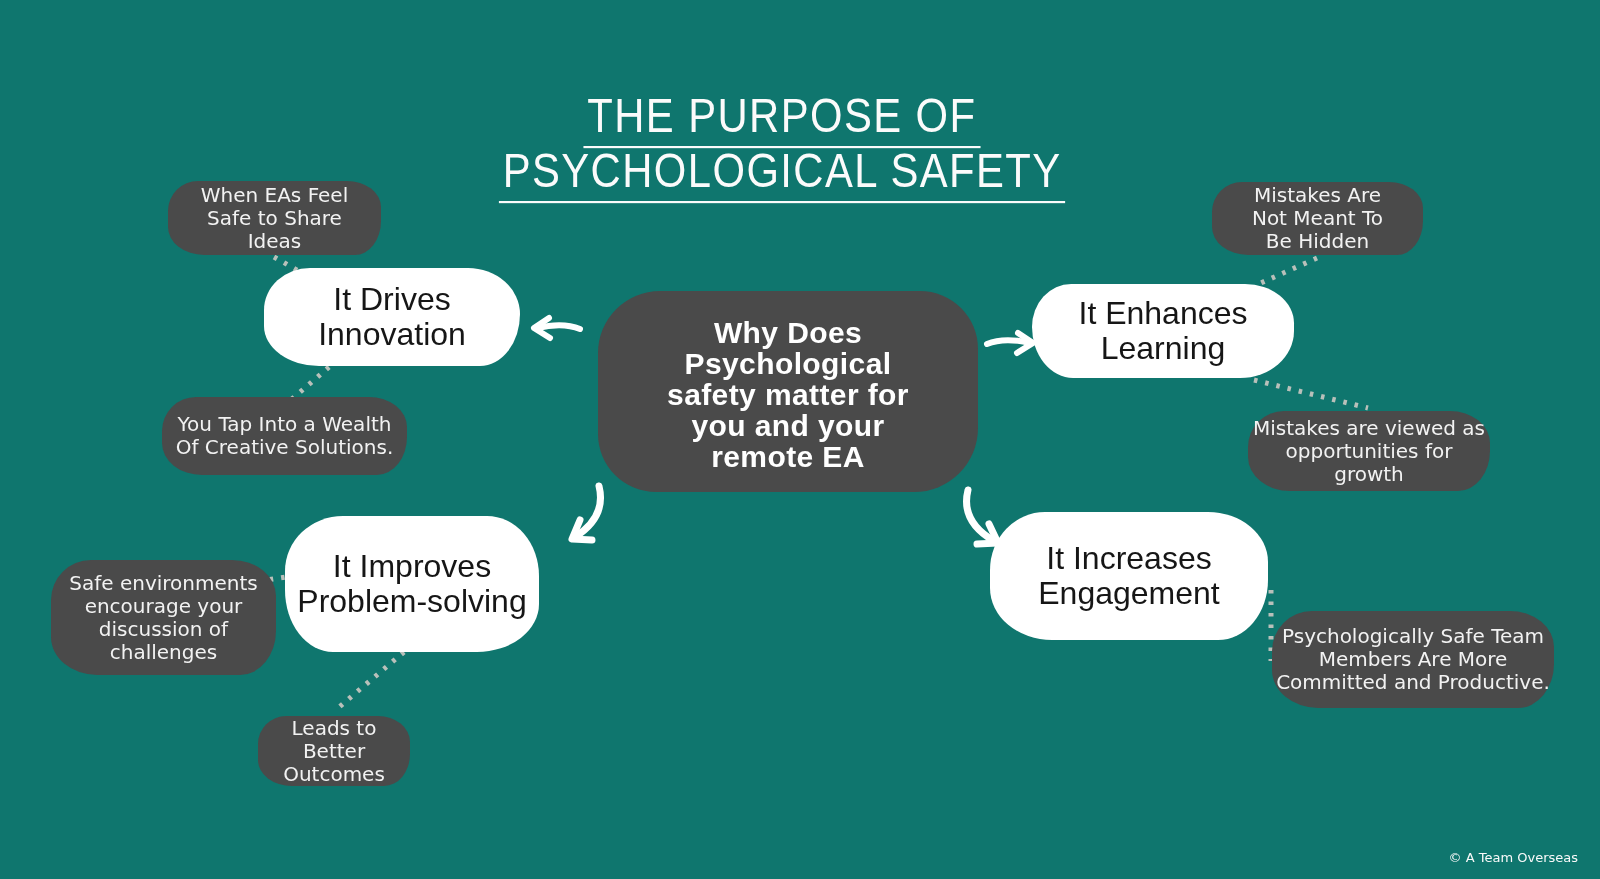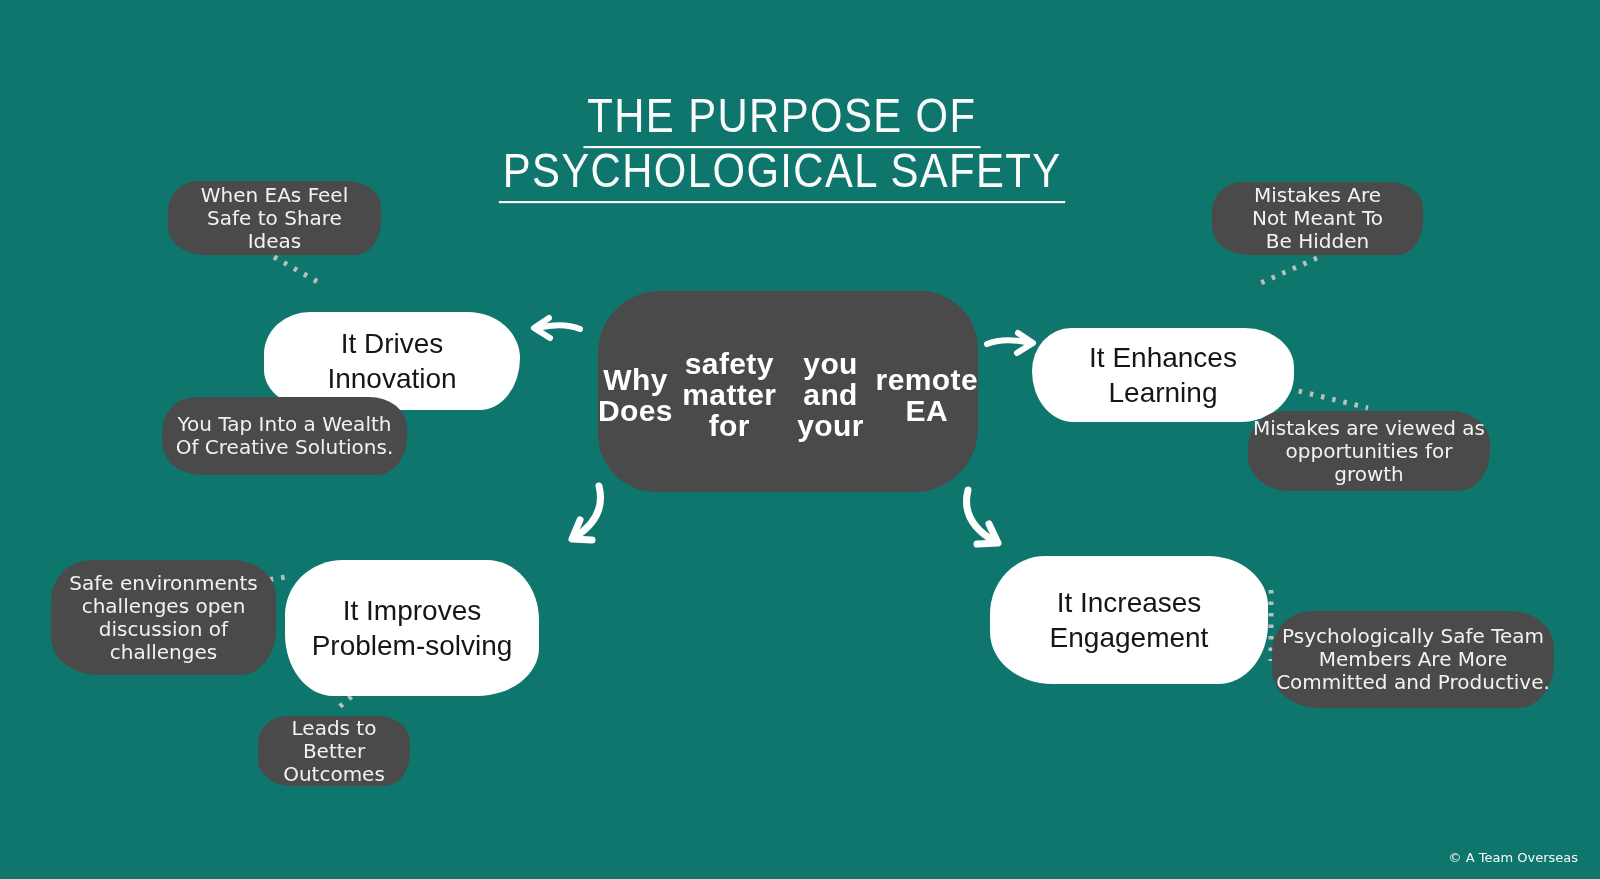--- a/index.html
+++ b/index.html
@@ -25,30 +25,30 @@
     transform:scale(0.95,1.08);
     transform-origin:center top;
     white-space:nowrap;
   }
   .title-line:nth-child(2){padding-right:30px;}
   
   .center-bubble{
     position:absolute;left:598px;top:291px;width:380px;height:201px;
     background:#4a4a4a;
     border-radius:62px 58px 64px 58px;
-    display:flex;flex-direction:row;justify-content:center;align-items:center;
+    display:flex;flex-direction:column;justify-content:center;align-items:center;
     color:#ffffff;font-weight:bold;font-size:30px;line-height:31px;
     letter-spacing:0.4px;text-align:center;
     padding-top:6px;box-sizing:border-box;
   }
   
   .white-bubble{
     position:absolute;background:#ffffff;color:#161616;
     display:flex;flex-direction:column;justify-content:center;align-items:center;
-    font-size:28px;line-height:35px;text-align:center;margin-top:44px;
+    font-size:32px;line-height:35px;text-align:center;
   }
   .b-innovation{left:264px;top:268px;width:256px;height:98px;
     border-radius:46px 52px 40px 55px / 42px 46px 52px 40px;}
   .b-learning{left:1032px;top:284px;width:262px;height:94px;
     border-radius:40px 50px 55px 42px / 44px 40px 48px 52px;}
   .b-problem{left:285px;top:516px;width:254px;height:136px;
     border-radius:58px 52px 62px 48px / 55px 60px 48px 62px;}
   .b-engagement{left:990px;top:512px;width:278px;height:128px;
     border-radius:55px 60px 50px 62px / 58px 50px 60px 52px;}
   
@@ -103,20 +103,21 @@
     </g>
   </svg>
 
   <div class="title">
     <div class="title-line">THE PURPOSE OF</div><br>
     <div class="title-line">PSYCHOLOGICAL SAFETY</div>
   </div>
 
   <div class="center-bubble">
     <div>Why Does</div>
+    <div>Psychological</div>
     <div>safety matter for</div>
     <div>you and your</div>
     <div>remote EA</div>
   </div>
 
   <div class="white-bubble b-innovation">
     <div>It Drives</div>
     <div>Innovation</div>
   </div>
   <div class="white-bubble b-learning">
@@ -136,21 +137,21 @@
     <div>When EAs Feel</div>
     <div>Safe to Share</div>
     <div>Ideas</div>
   </div>
   <div class="gray-bubble n-creative">
     <div>You Tap Into a Wealth</div>
     <div>Of Creative Solutions.</div>
   </div>
   <div class="gray-bubble n-discussion">
     <div>Safe environments</div>
-    <div>challenges open</div>
+    <div>encourage your</div>
     <div>discussion of</div>
     <div>challenges</div>
   </div>
   <div class="gray-bubble n-outcomes">
     <div>Leads to Better</div>
     <div>Outcomes</div>
   </div>
   <div class="gray-bubble n-hidden">
     <div>Mistakes Are</div>
     <div>Not Meant To</div>

